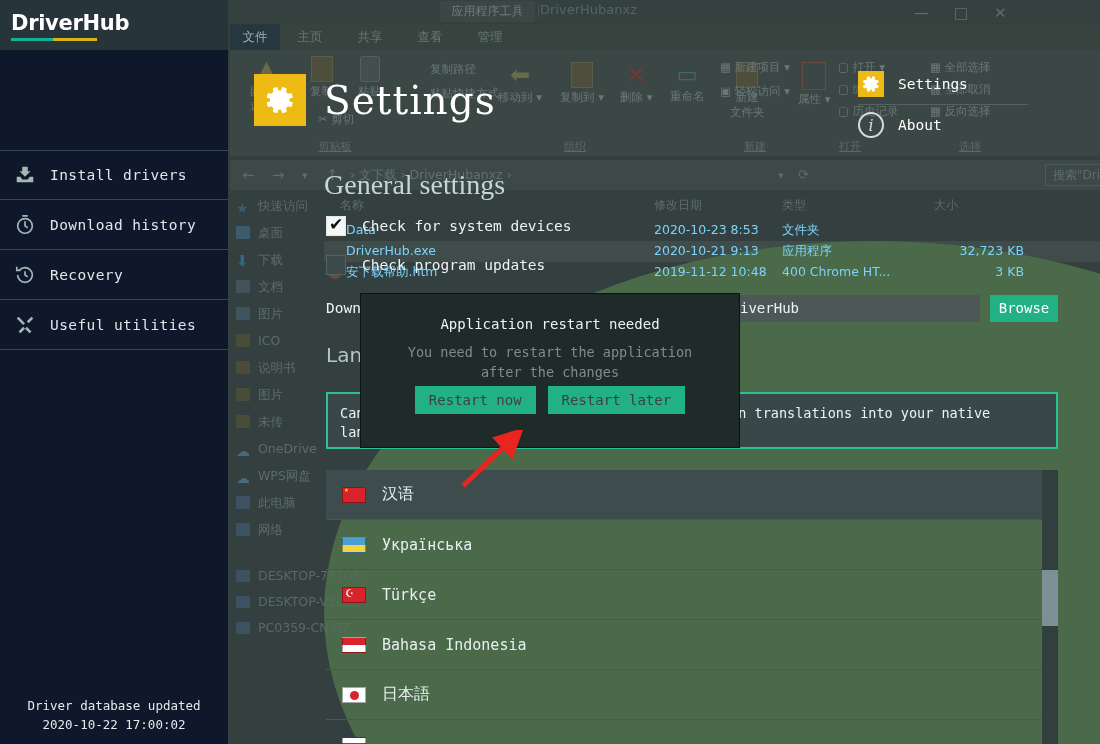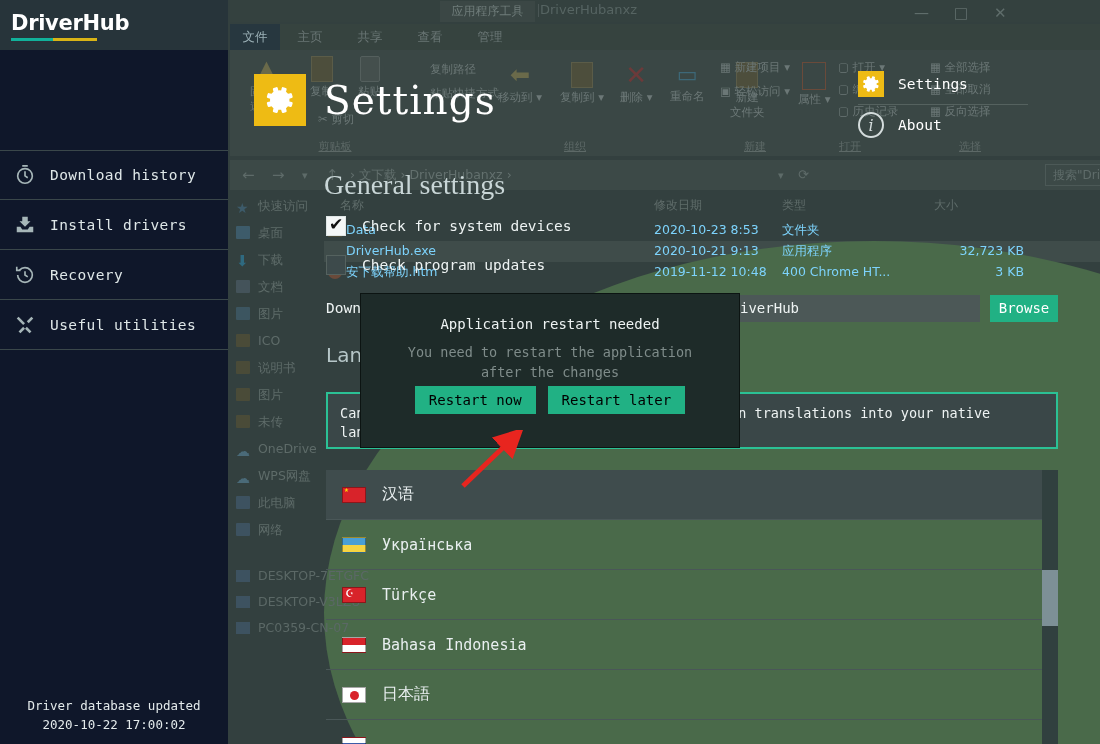--- a/index.html
+++ b/index.html
@@ -319,21 +319,21 @@
   .modal-body {
     position: absolute; left: 12px; right: 12px; top: 48px; text-align: center;
     font-family: "DejaVu Sans Mono", monospace; font-size: 13.5px;
     color: #7f8c8a; line-height: 20px;
   }
   .modal-btns {
     position: absolute; left: 0; right: 0; top: 92px;
     display: flex; justify-content: center; gap: 12px;
   }
   .modal-btn {
-    background: #21b184; color: #000000; border: none; height: 28px;
+    background: #21b184; color: #404040; border: none; height: 28px;
     padding: 0 14px; line-height: 28px;
     font-family: "DejaVu Sans Mono", monospace; font-size: 14px; cursor: pointer;
   }
 
   
   .red-arrow { position: absolute; left: 455px; top: 430px; width: 72px; height: 62px; }
 </style>
 </head>
 <body>
 
@@ -483,35 +483,35 @@
     <div class="app-sidebar">
       <div class="app-logo-area">
         <div class="app-logo">DriverHub</div>
         <div class="logo-u1"></div>
         <div class="logo-u2"></div>
       </div>
 
       <div class="nav-list" id="navList">
           <div class="nav-item">
             <span class="nav-icon">
+              <svg width="22" height="22" viewBox="0 0 24 24" fill="#a6b6b8">
+                <path d="M3 14h4l2 3h6l2-3h4v6H3z"></path>
+                <path d="M9 3h6v5h3l-6 6-6-6h3z"></path>
+              </svg>
+            </span>
+            <span class="nav-label">Install drivers</span>
+          </div>
+          <div class="nav-item">
+            <span class="nav-icon">
               <svg width="22" height="22" viewBox="0 0 24 24" fill="none" stroke="#a6b6b8" stroke-width="1.8">
                 <circle cx="12" cy="13" r="8"></circle>
                 <path d="M12 8v5l3 2M9 2h6"></path>
               </svg>
             </span>
             <span class="nav-label">Download history</span>
-          </div>
-          <div class="nav-item">
-            <span class="nav-icon">
-              <svg width="22" height="22" viewBox="0 0 24 24" fill="#a6b6b8">
-                <path d="M3 14h4l2 3h6l2-3h4v6H3z"></path>
-                <path d="M9 3h6v5h3l-6 6-6-6h3z"></path>
-              </svg>
-            </span>
-            <span class="nav-label">Install drivers</span>
           </div>
           <div class="nav-item">
             <span class="nav-icon">
               <svg width="22" height="22" viewBox="0 0 24 24" fill="none" stroke="#a6b6b8" stroke-width="1.8">
                 <path d="M4 12a8 8 0 108-8 8 8 0 00-6 2.7"></path>
                 <path d="M3 3v4h4"></path>
                 <path d="M12 8v4l3 2"></path>
               </svg>
             </span>
             <span class="nav-label">Recovery</span>

